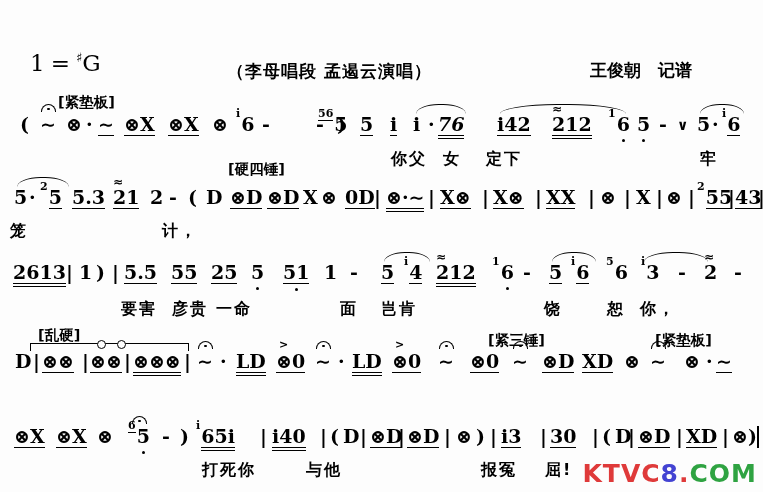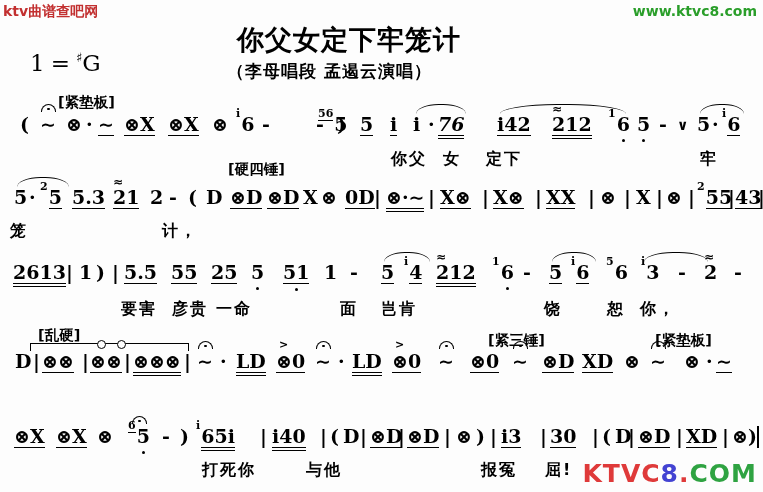--- a/index.html
+++ b/index.html
@@ -33,25 +33,23 @@
   .bracket{position:absolute;height:7px;border:1.3px solid #000;border-bottom:none;}
   .circ{position:absolute;top:-4px;width:7px;height:7px;background:#fdfdfd;border:1.4px solid #000;border-radius:50%;}
   .finalbar{position:absolute;width:5px;height:22px;border-left:2px solid #000;border-right:4px solid #000;}
   .lyr{position:absolute;font:bold 16px "DejaVu Sans","Liberation Sans",sans-serif;letter-spacing:2px;white-space:nowrap;}
   .watermark{position:absolute;right:6px;bottom:4px;font:bold 25px "DejaVu Sans","Liberation Sans",sans-serif;letter-spacing:1px;}
 </style>
 </head>
 <body>
 
 <div id="page">
-  <div class="site-name">ktv曲谱查吧网</div>
-  <div class="site-url">www.ktvc8.com</div>
-  <div class="song-title">你父女定下牢笼计</div>
   <div class="keysig"><span>1</span><span class="eq">=</span><span class="sharp">♯</span><span>G</span></div>
   <div class="subtitle">（李母唱段 孟遏云演唱）</div>
+  <div class="transcriber">王俊朝　记谱</div>
   <div id="score">
       <div class="plabel" style="left: 58px; top: 93px;">[紧垫板]</div>
       <span class="tok" style="left: 20px; top: 115px;"><span class="main">(</span></span>
       <span class="tok" style="left: 40px; top: 115px;"><span class="main">∼</span><i class="hat"></i></span>
       <span class="tok" style="left: 66px; top: 115px;"><span class="main">⊗</span></span>
       <span class="tok" style="left: 86px; top: 115px;"><span class="main">·</span></span>
       <span class="tok" style="left: 98px; top: 115px;"><span class="main ul1">∼</span></span>
       <span class="tok" style="left: 124px; top: 115px;"><span class="main ul1">⊗X</span></span>
       <span class="tok" style="left: 168px; top: 115px;"><span class="main ul1">⊗X</span></span>
       <span class="tok" style="left: 212px; top: 115px;"><span class="main">⊗</span></span>

